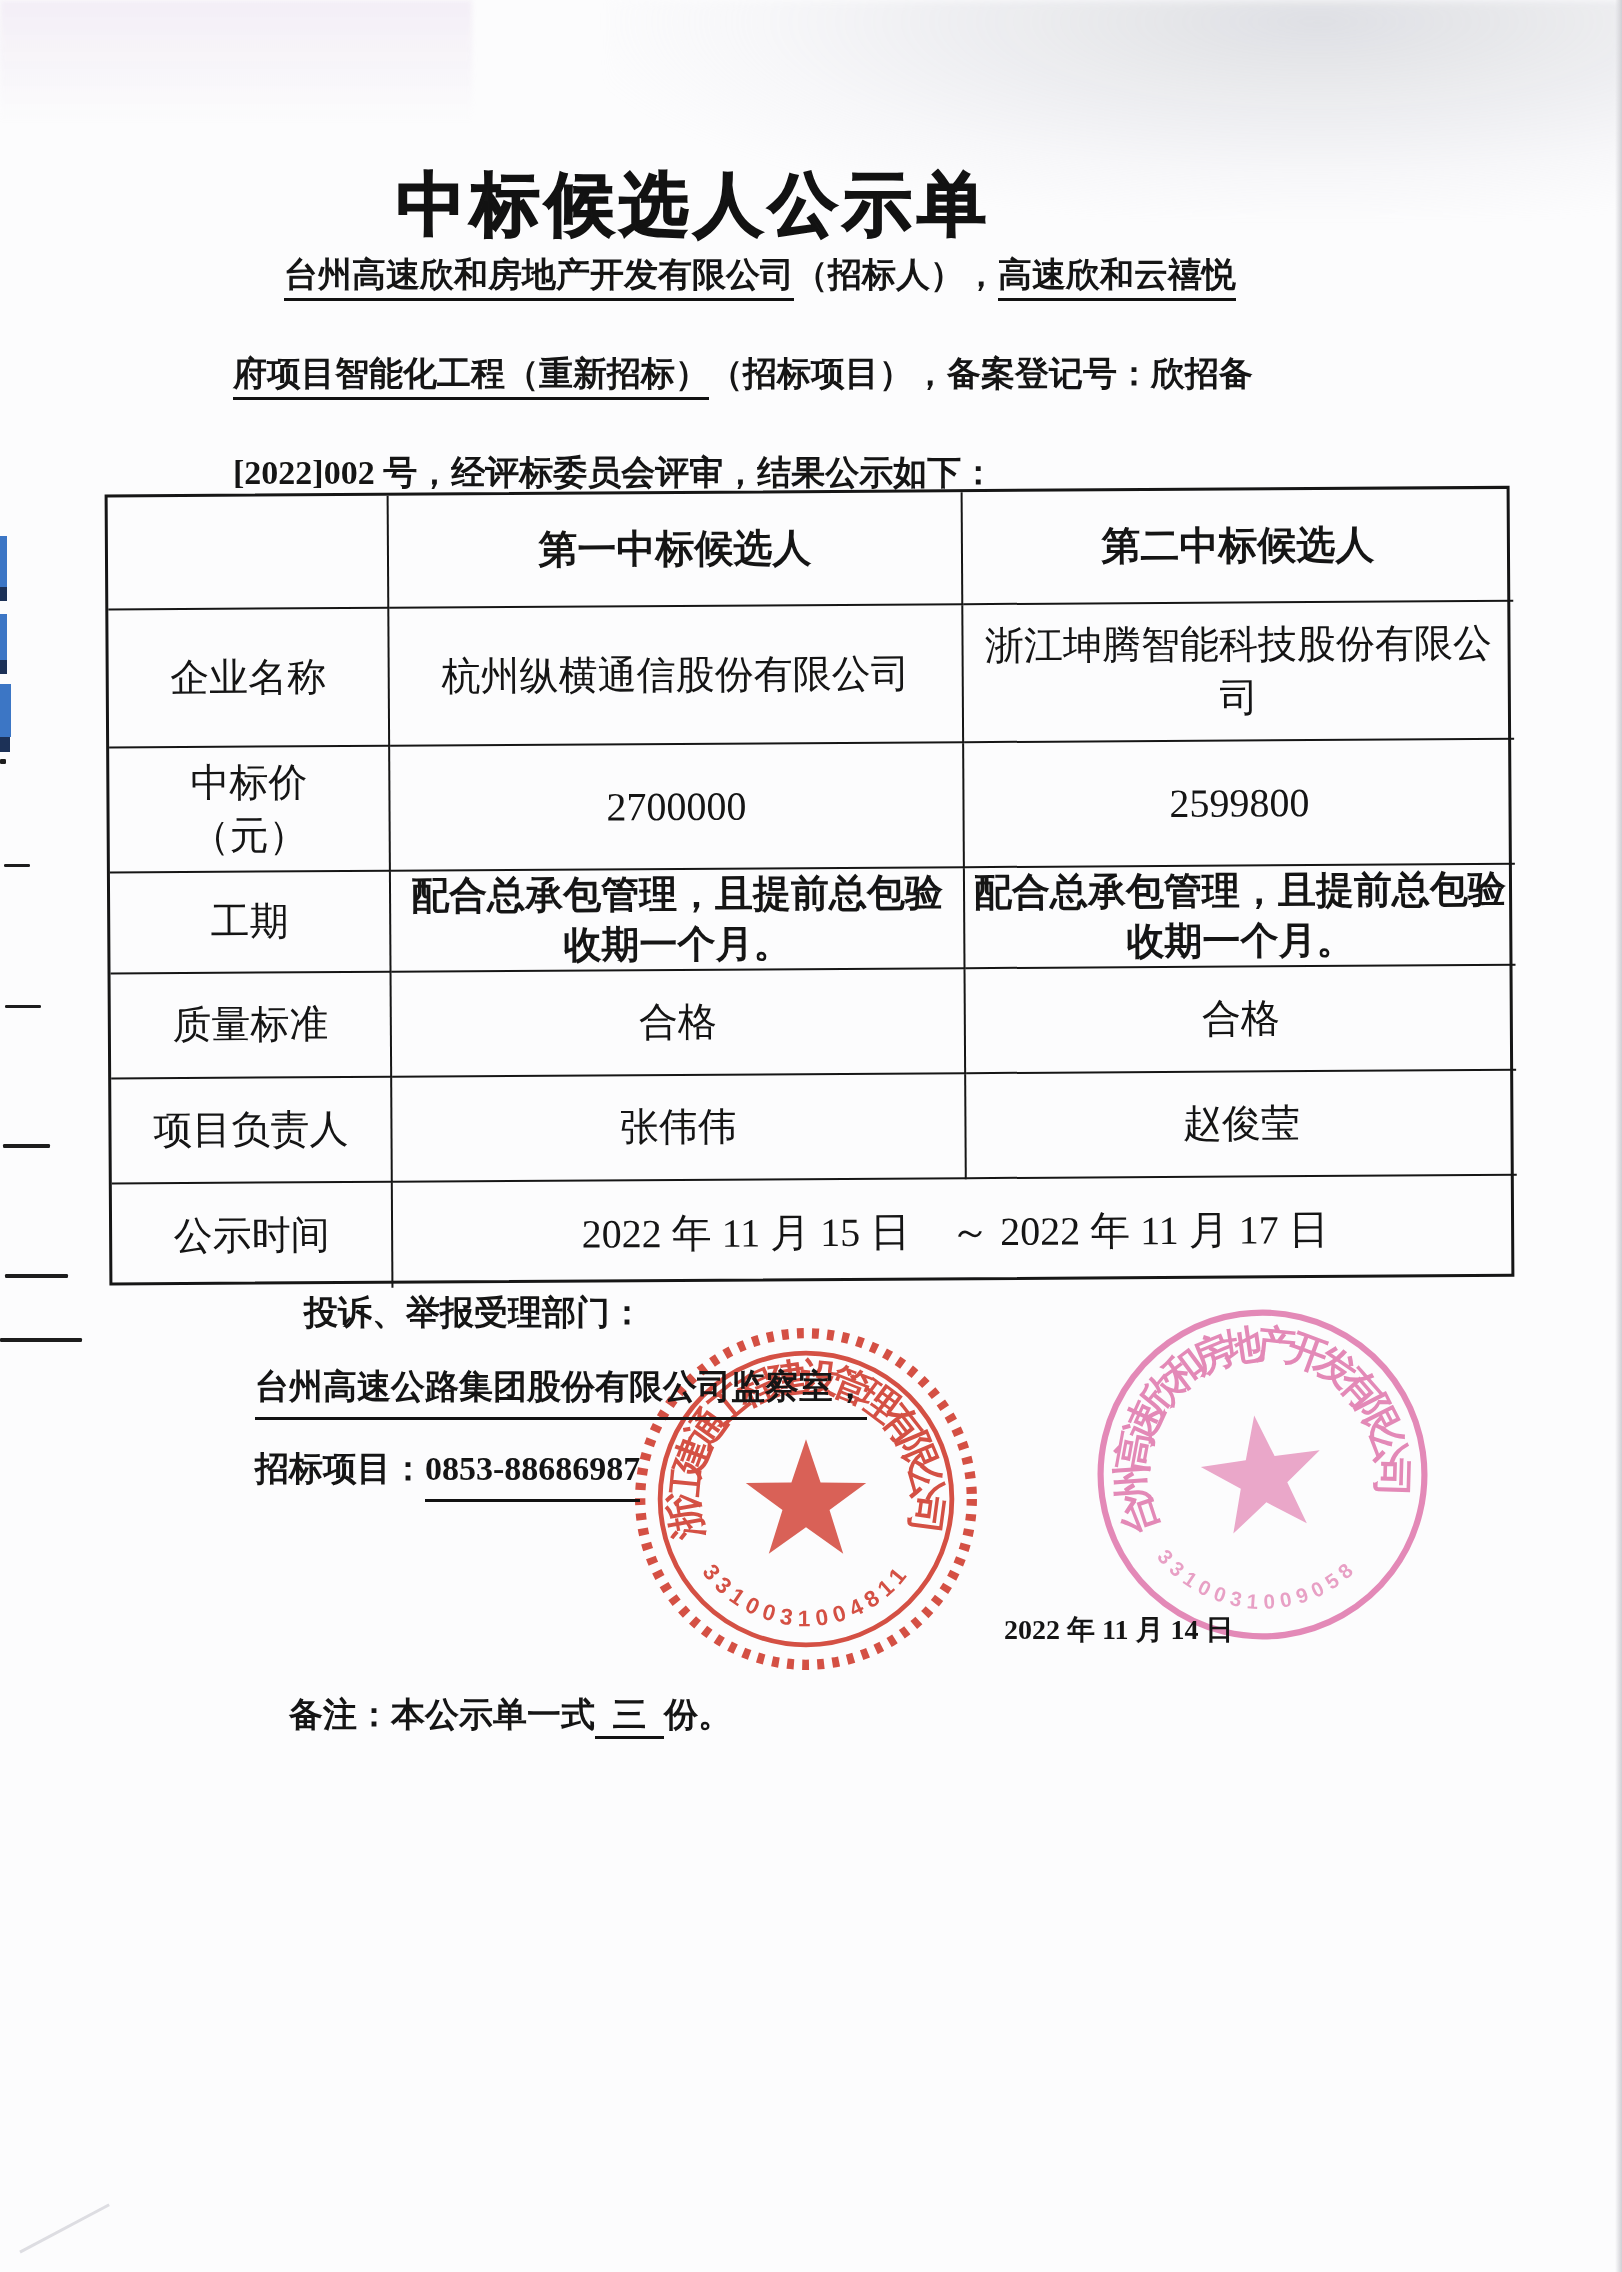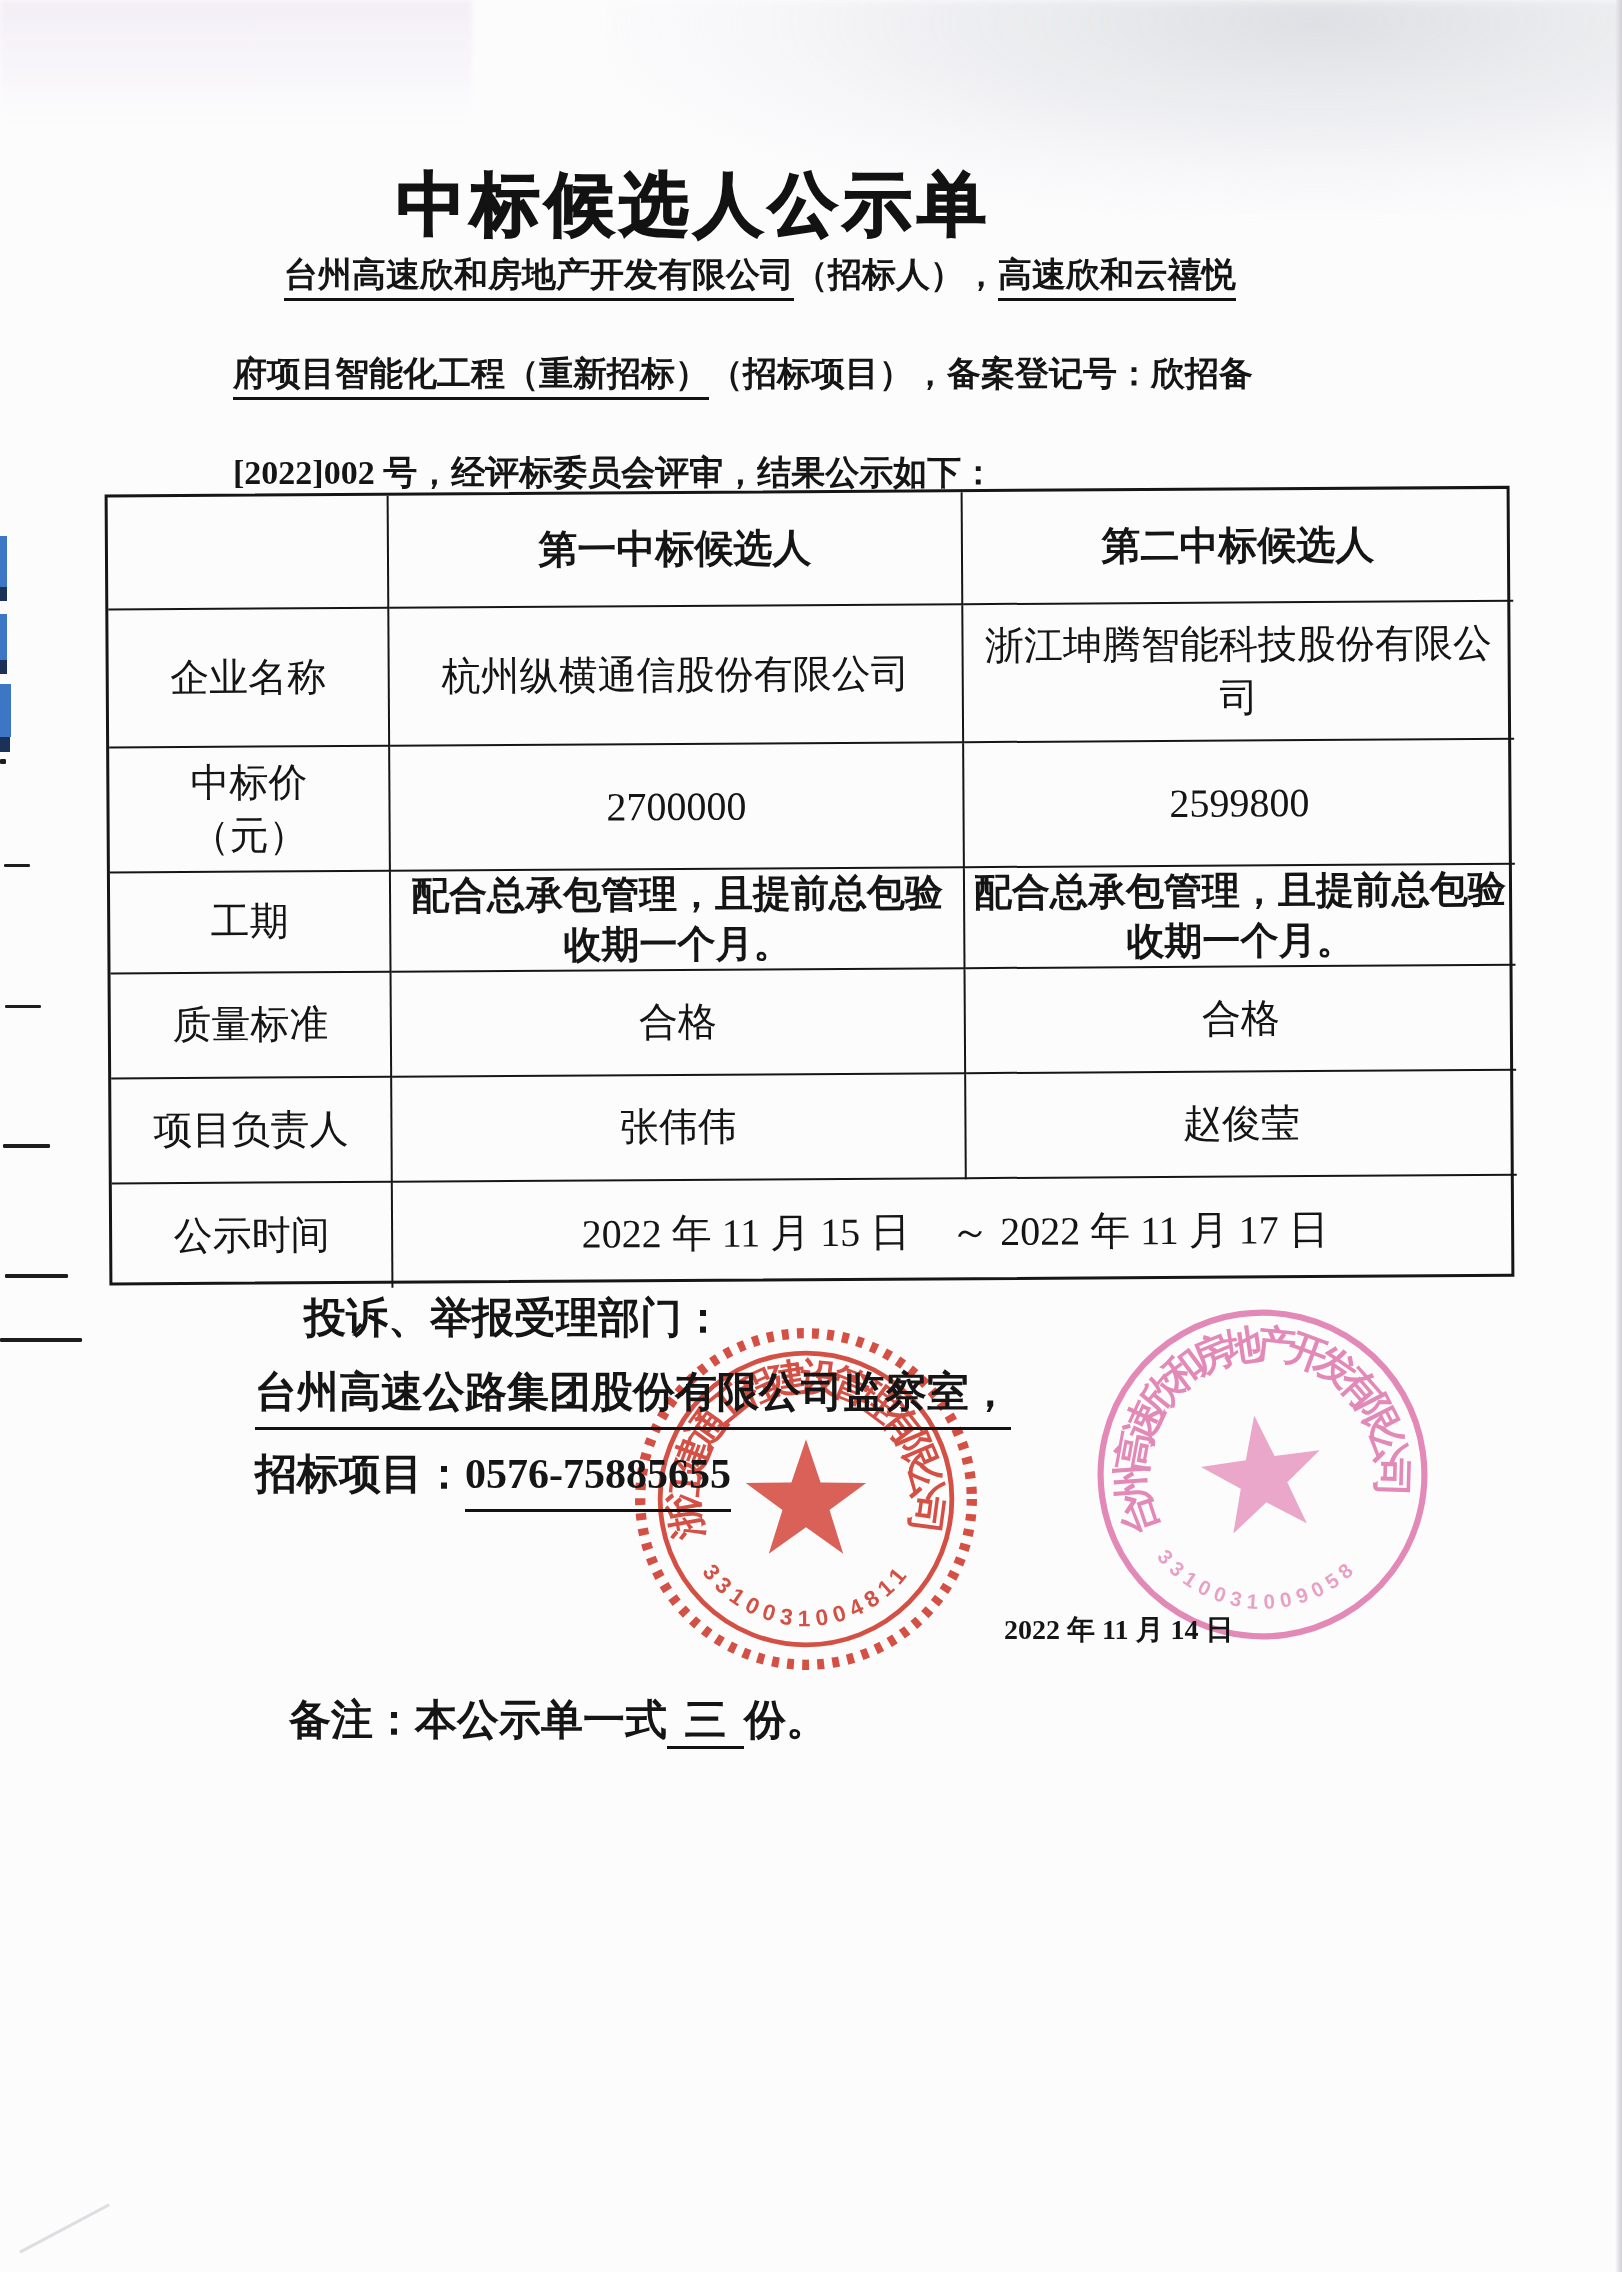--- a/index.html
+++ b/index.html
@@ -74,21 +74,21 @@
   .cell.lastrow{border-bottom:none;}
   .cell.span2{grid-column:2 / span 2;font-size:40px;}
   .cell.duration{
     font-family:"Liberation Sans","DejaVu Sans",sans-serif;
     font-weight:700;font-size:38px;line-height:1.3;padding:4px 6.7px;
   }
   .cell.num{font-size:40px;}
   .cell.hdr{font-weight:600;}
 
   
-  .fline{position:absolute;font-size:42px;font-weight:600;white-space:nowrap;}
+  .fline{position:absolute;font-size:34px;font-weight:600;white-space:nowrap;}
   .fline .u{border-bottom:3.4px solid #121212;padding-bottom:12px;}
   .f-complaint{left:304px;top:1290px;}
   .f-org{left:255px;top:1364px;}
   .f-phone{left:255px;top:1446px;}
   .f-sign{left:822px;top:1526px;font-size:38px;}
   .f-date{left:1004px;top:1611px;font-size:28px;}
   .f-note{left:255px;top:1692px;margin-left:34px;}
   .f-note .u{padding:0 17.5px 2.7px 17.5px;border-bottom:3.4px solid #121212;}
 
   
@@ -200,21 +200,21 @@
         </text>
       </g>
     </svg>
   </div>
 
   <div class="fline f-complaint">投诉、举报受理部门：</div>
   <div class="fline f-org">
     <span class="u">台州高速公路集团股份有限公司监察室，</span>
   </div>
   <div class="fline f-phone">
-    <span>招标项目：</span><span class="u">0576-75885655</span>
+    <span>招标项目：</span><span class="u">0853-88686987</span>
   </div>
   <div class="fline f-date">2022 年 11 月 14 日</div>
   <div class="fline f-note">
     <span>备注：本公示单一式</span><span class="u">三</span><span>份。</span>
   </div>
 
 </div>
 
 
 </body></html>

